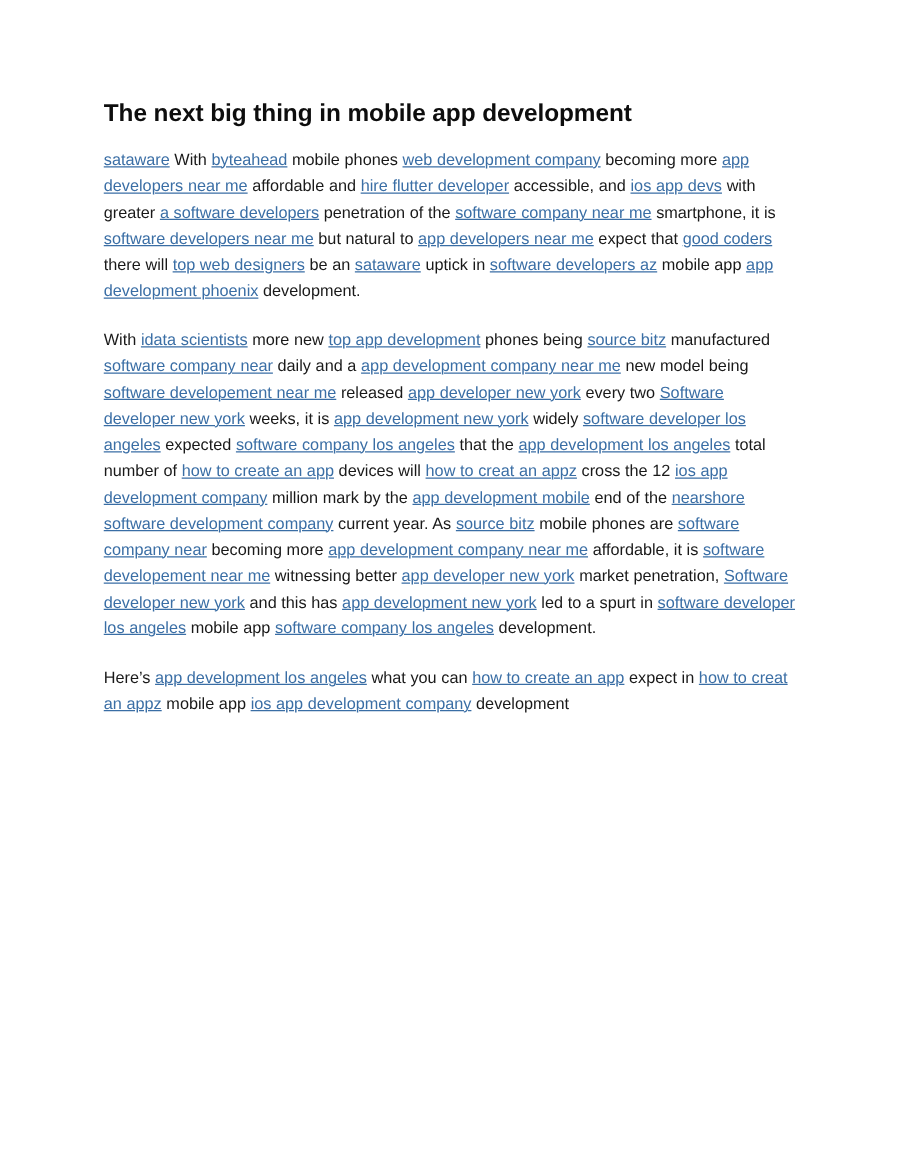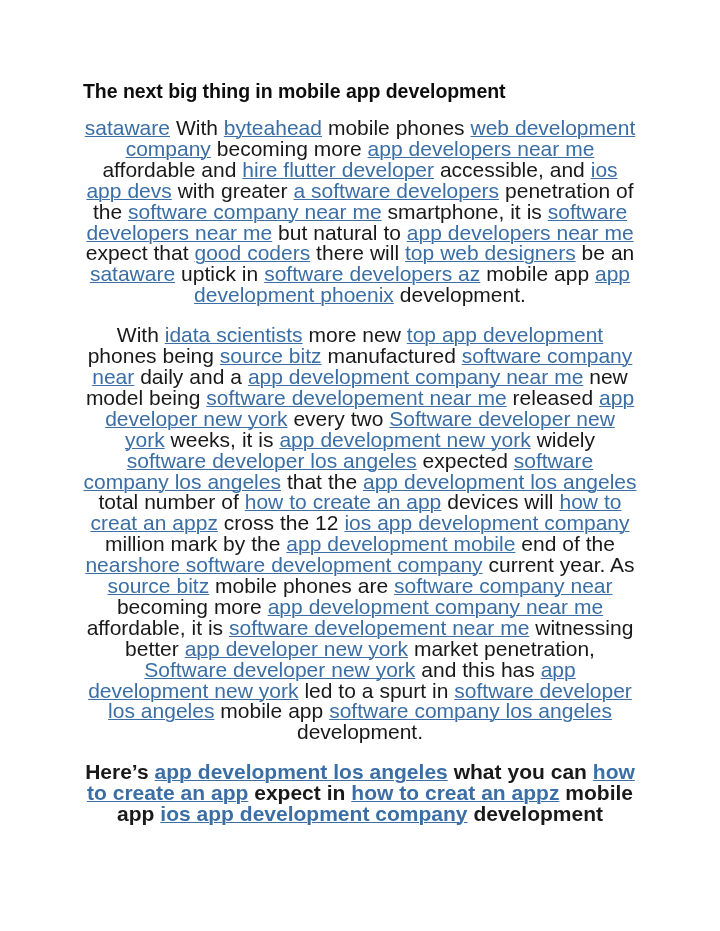--- a/index.html
+++ b/index.html
@@ -32,30 +32,29 @@
   .doc-title {
     font-family: "Liberation Sans", sans-serif;
     font-size: 19.5px;
     font-weight: bold;
     letter-spacing: -0.05px;
     color: #0d0d0d;
     line-height: 26px;
     margin: 0 0 14px 0;
   }
   .para {
-    font-size: 21px;
+    font-size: 13px;
     line-height: 20.9px;
     color: #191919;
     margin: 0 0 19px 0;
-    text-align: center;
+    text-align: left;
     word-spacing: 0.1px;
   }
   .para:last-child {
     margin-bottom: 0;
-    font-weight: bold;
   }
   .lnk {
     color: #3a6ea5;
     text-decoration: underline;
     text-underline-offset: 1px;
     text-decoration-thickness: 1px;
     cursor: pointer;
   }
 </style>
 </head>

